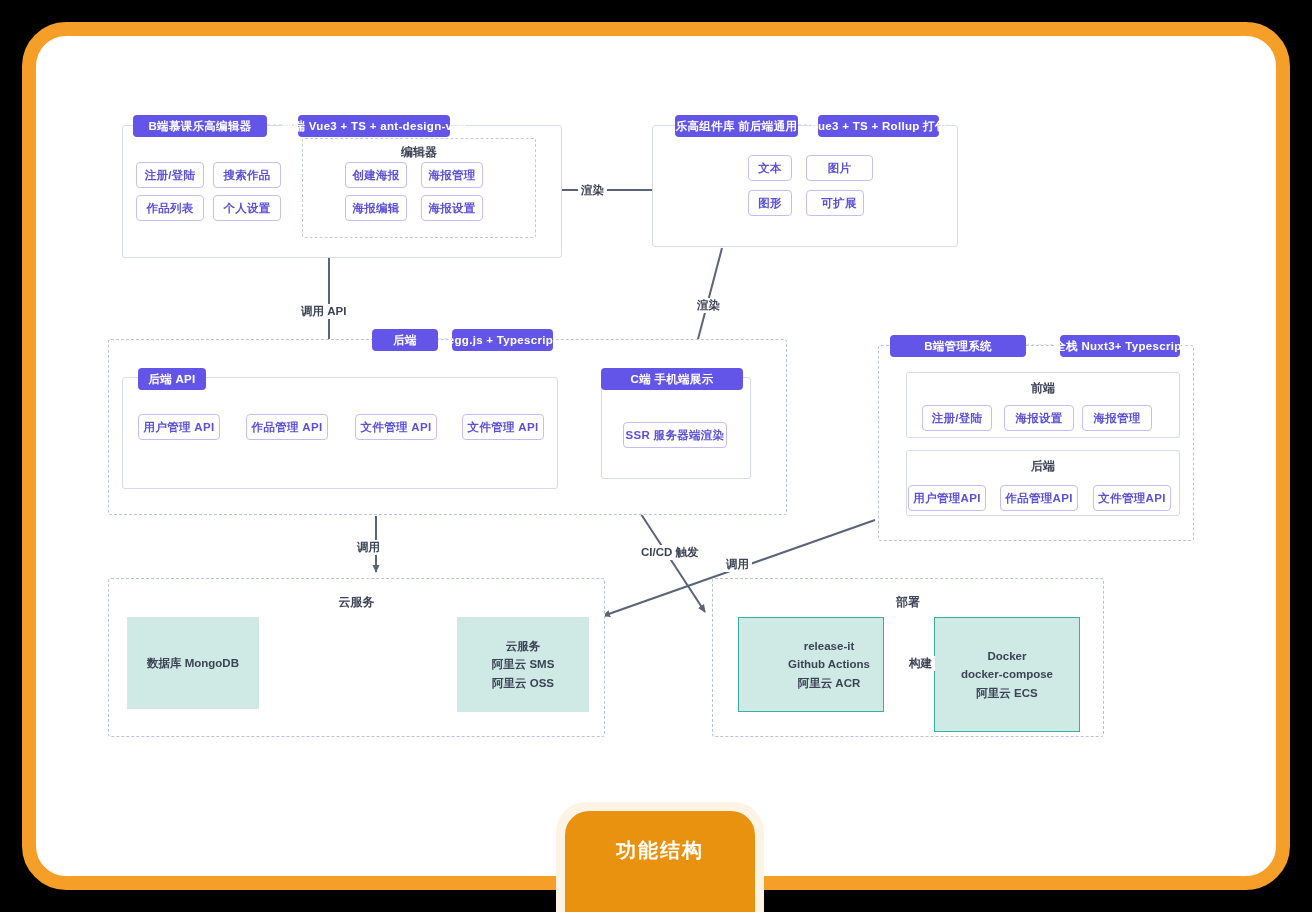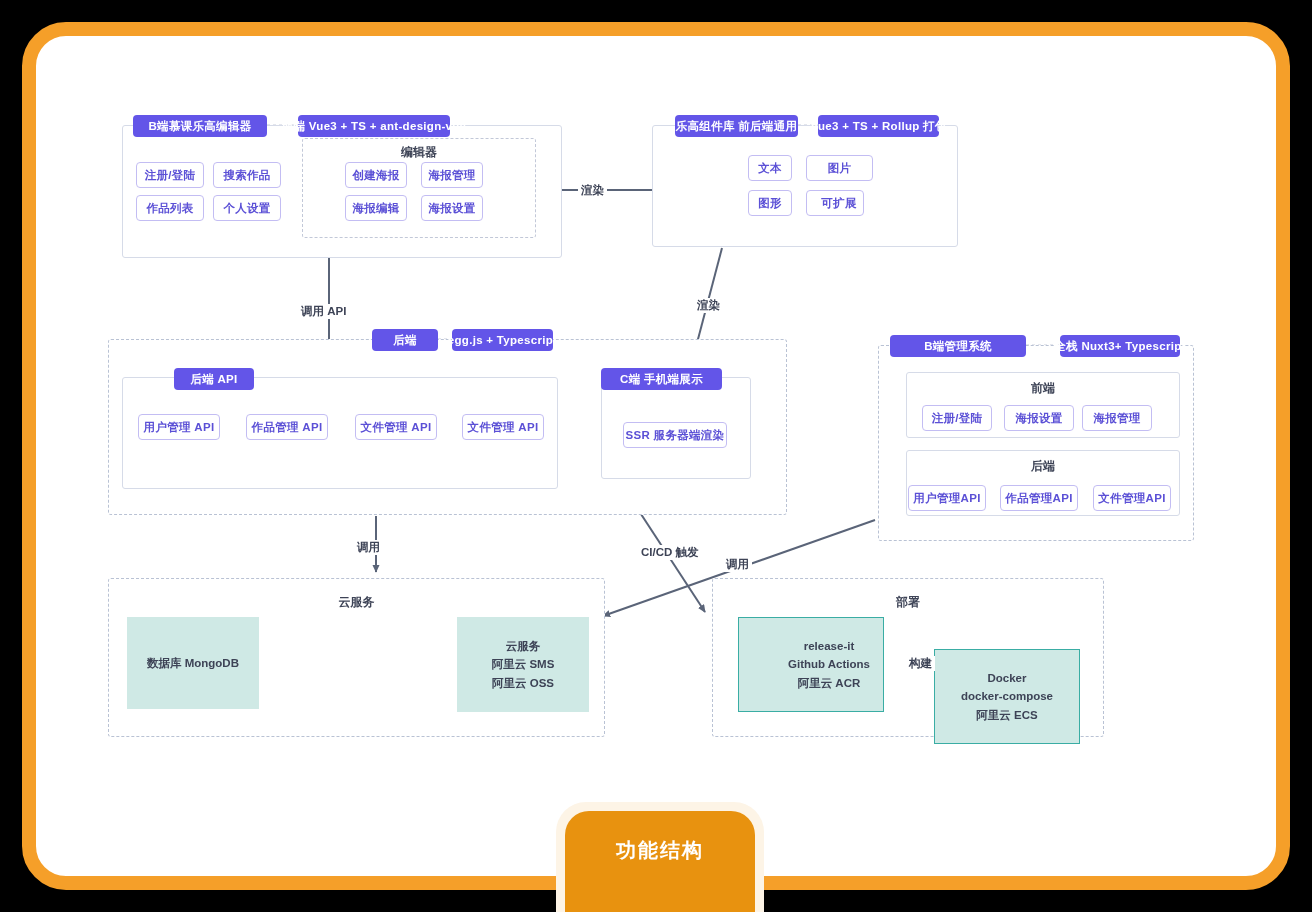--- a/index.html
+++ b/index.html
@@ -144,29 +144,29 @@
   <div class="chip" style="left:806px;top:155px;width:67px;">图片</div>
   <div class="chip" style="left:748px;top:190px;width:44px;">图形</div>
   <div class="chip" style="left:806px;top:190px;width:58px;padding-left:8px;">可扩展</div>
 
   <div class="panel dashed-panel" style="left:108px;top:339px;width:679px;height:176px;"></div>
 
   <div class="badge" style="left:372px;top:329px;width:66px;">后端</div>
   <div class="badge" style="left:452px;top:329px;width:101px;">egg.js + Typescript</div>
 
   <div class="panel solid-panel" style="left:122px;top:377px;width:436px;height:112px;"></div>
-  <div class="badge" style="left:138px;top:368px;width:80px;margin-left:36px;">后端 API</div>
+  <div class="badge" style="left:138px;top:368px;width:68px;">后端 API</div>
 
   <div class="chip" style="left:138px;top:414px;width:82px;">用户管理 API</div>
   <div class="chip" style="left:246px;top:414px;width:82px;">作品管理 API</div>
   <div class="chip" style="left:355px;top:414px;width:82px;">文件管理 API</div>
   <div class="chip" style="left:462px;top:414px;width:82px;">文件管理 API</div>
 
   <div class="panel solid-panel" style="left:601px;top:377px;width:150px;height:102px;"></div>
-  <div class="badge" style="left:601px;top:368px;width:121px;">C端 手机端展示</div>
+  <div class="badge" style="left:601px;top:368px;width:142px;">C端 手机端展示</div>
   <div class="chip" style="left:623px;top:422px;width:104px;">SSR 服务器端渲染</div>
 
   <div class="panel dashed-panel" style="left:878px;top:345px;width:316px;height:196px;"></div>
 
   <div class="badge" style="left:890px;top:335px;width:136px;">B端管理系统</div>
   <div class="badge" style="left:1060px;top:335px;width:120px;">全栈 Nuxt3+ Typescript</div>
 
   <div class="panel solid-panel" style="left:906px;top:372px;width:274px;height:66px;"></div>
   <div class="grouplabel center" style="left:906px;top:380px;width:274px;">前端</div>
   <div class="chip" style="left:922px;top:405px;width:70px;">注册/登陆</div>
@@ -186,21 +186,21 @@
   <div class="tealbox" style="left:457px;top:617px;width:132px;height:95px;white-space:pre-line;">云服务
 阿里云 SMS
 阿里云 OSS</div>
 
   <div class="panel dashed-panel" style="left:712px;top:578px;width:392px;height:159px;"></div>
   <div class="grouplabel center" style="left:712px;top:594px;width:392px;">部署</div>
 
   <div class="tealbox bordered" style="left:738px;top:617px;width:146px;height:95px;white-space:pre-line;padding-left:36px;">release-it
 Github Actions
 阿里云 ACR</div>
-  <div class="tealbox bordered" style="left:934px;top:617px;width:146px;height:95px;white-space:pre-line;margin-top:32px;">Docker
+  <div class="tealbox bordered" style="left:934px;top:617px;width:146px;height:115px;white-space:pre-line;">Docker
 docker-compose
 阿里云 ECS</div>
 
   <div class="edge-label" style="left:906px;top:656px;">构建</div>
 
   <div class="edge-label" style="left:578px;top:183px;">渲染</div>
 
   <div class="edge-label" style="left:298px;top:304px;">调用 API</div>
 
   <div class="edge-label" style="left:694px;top:298px;">渲染</div>

